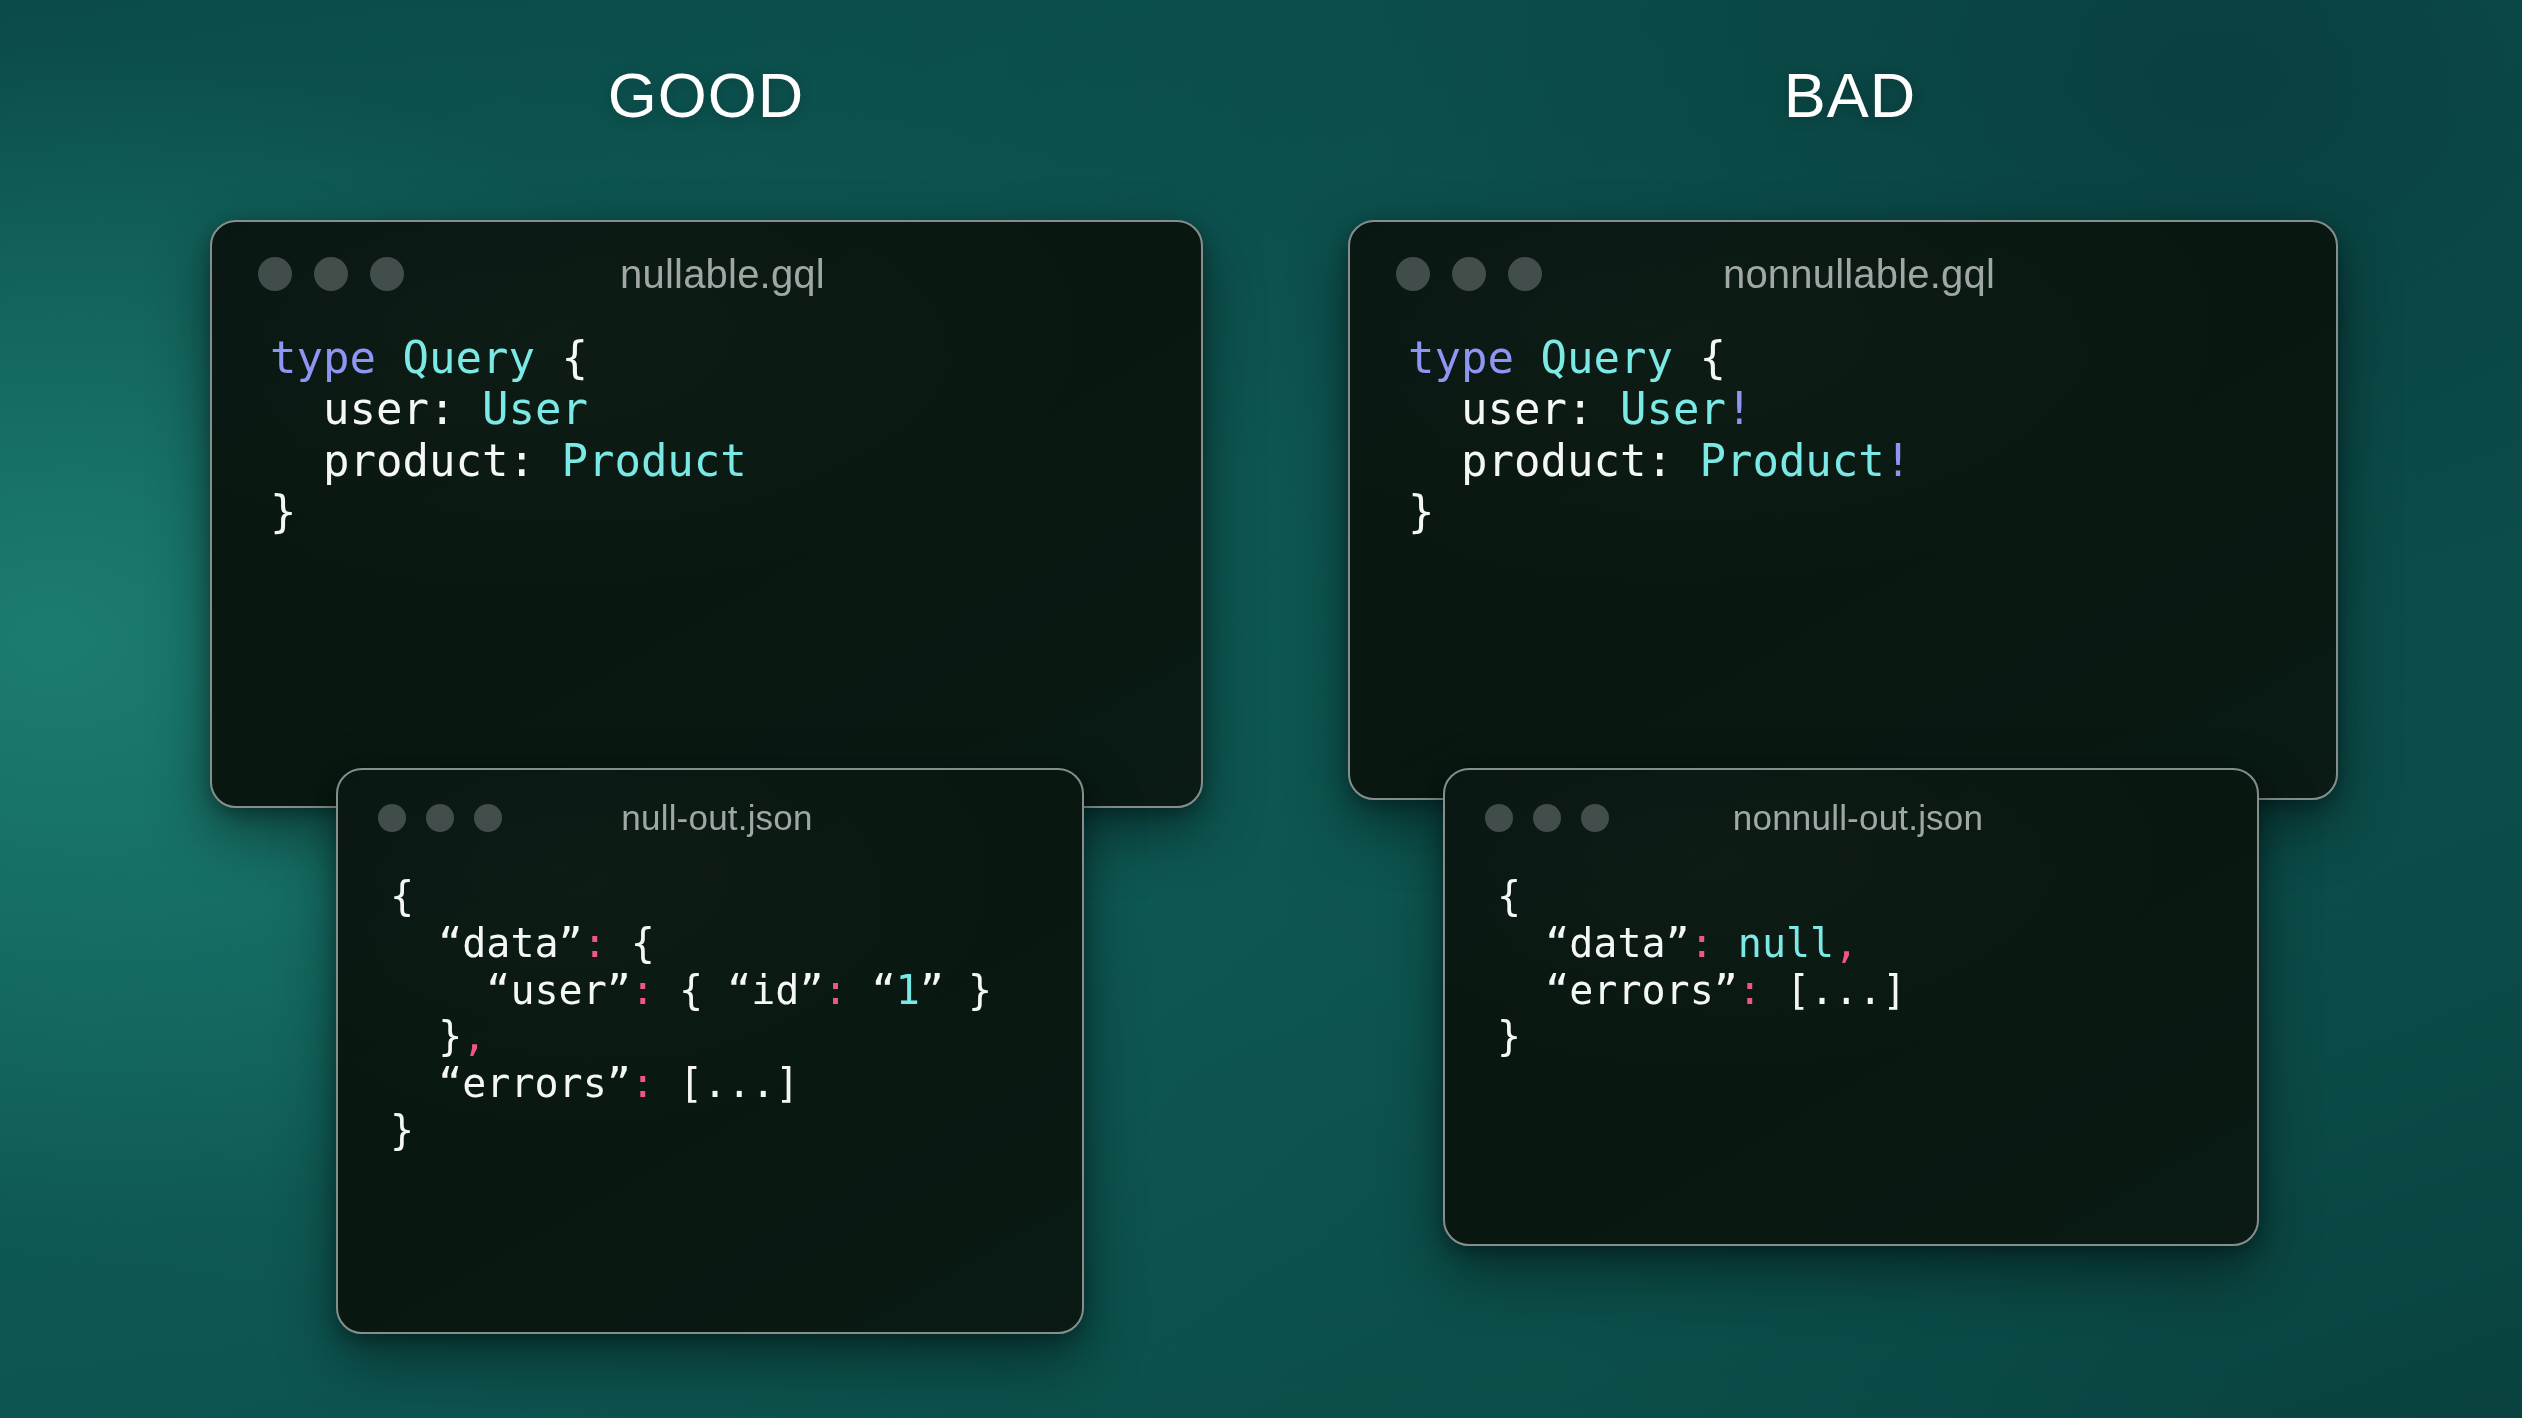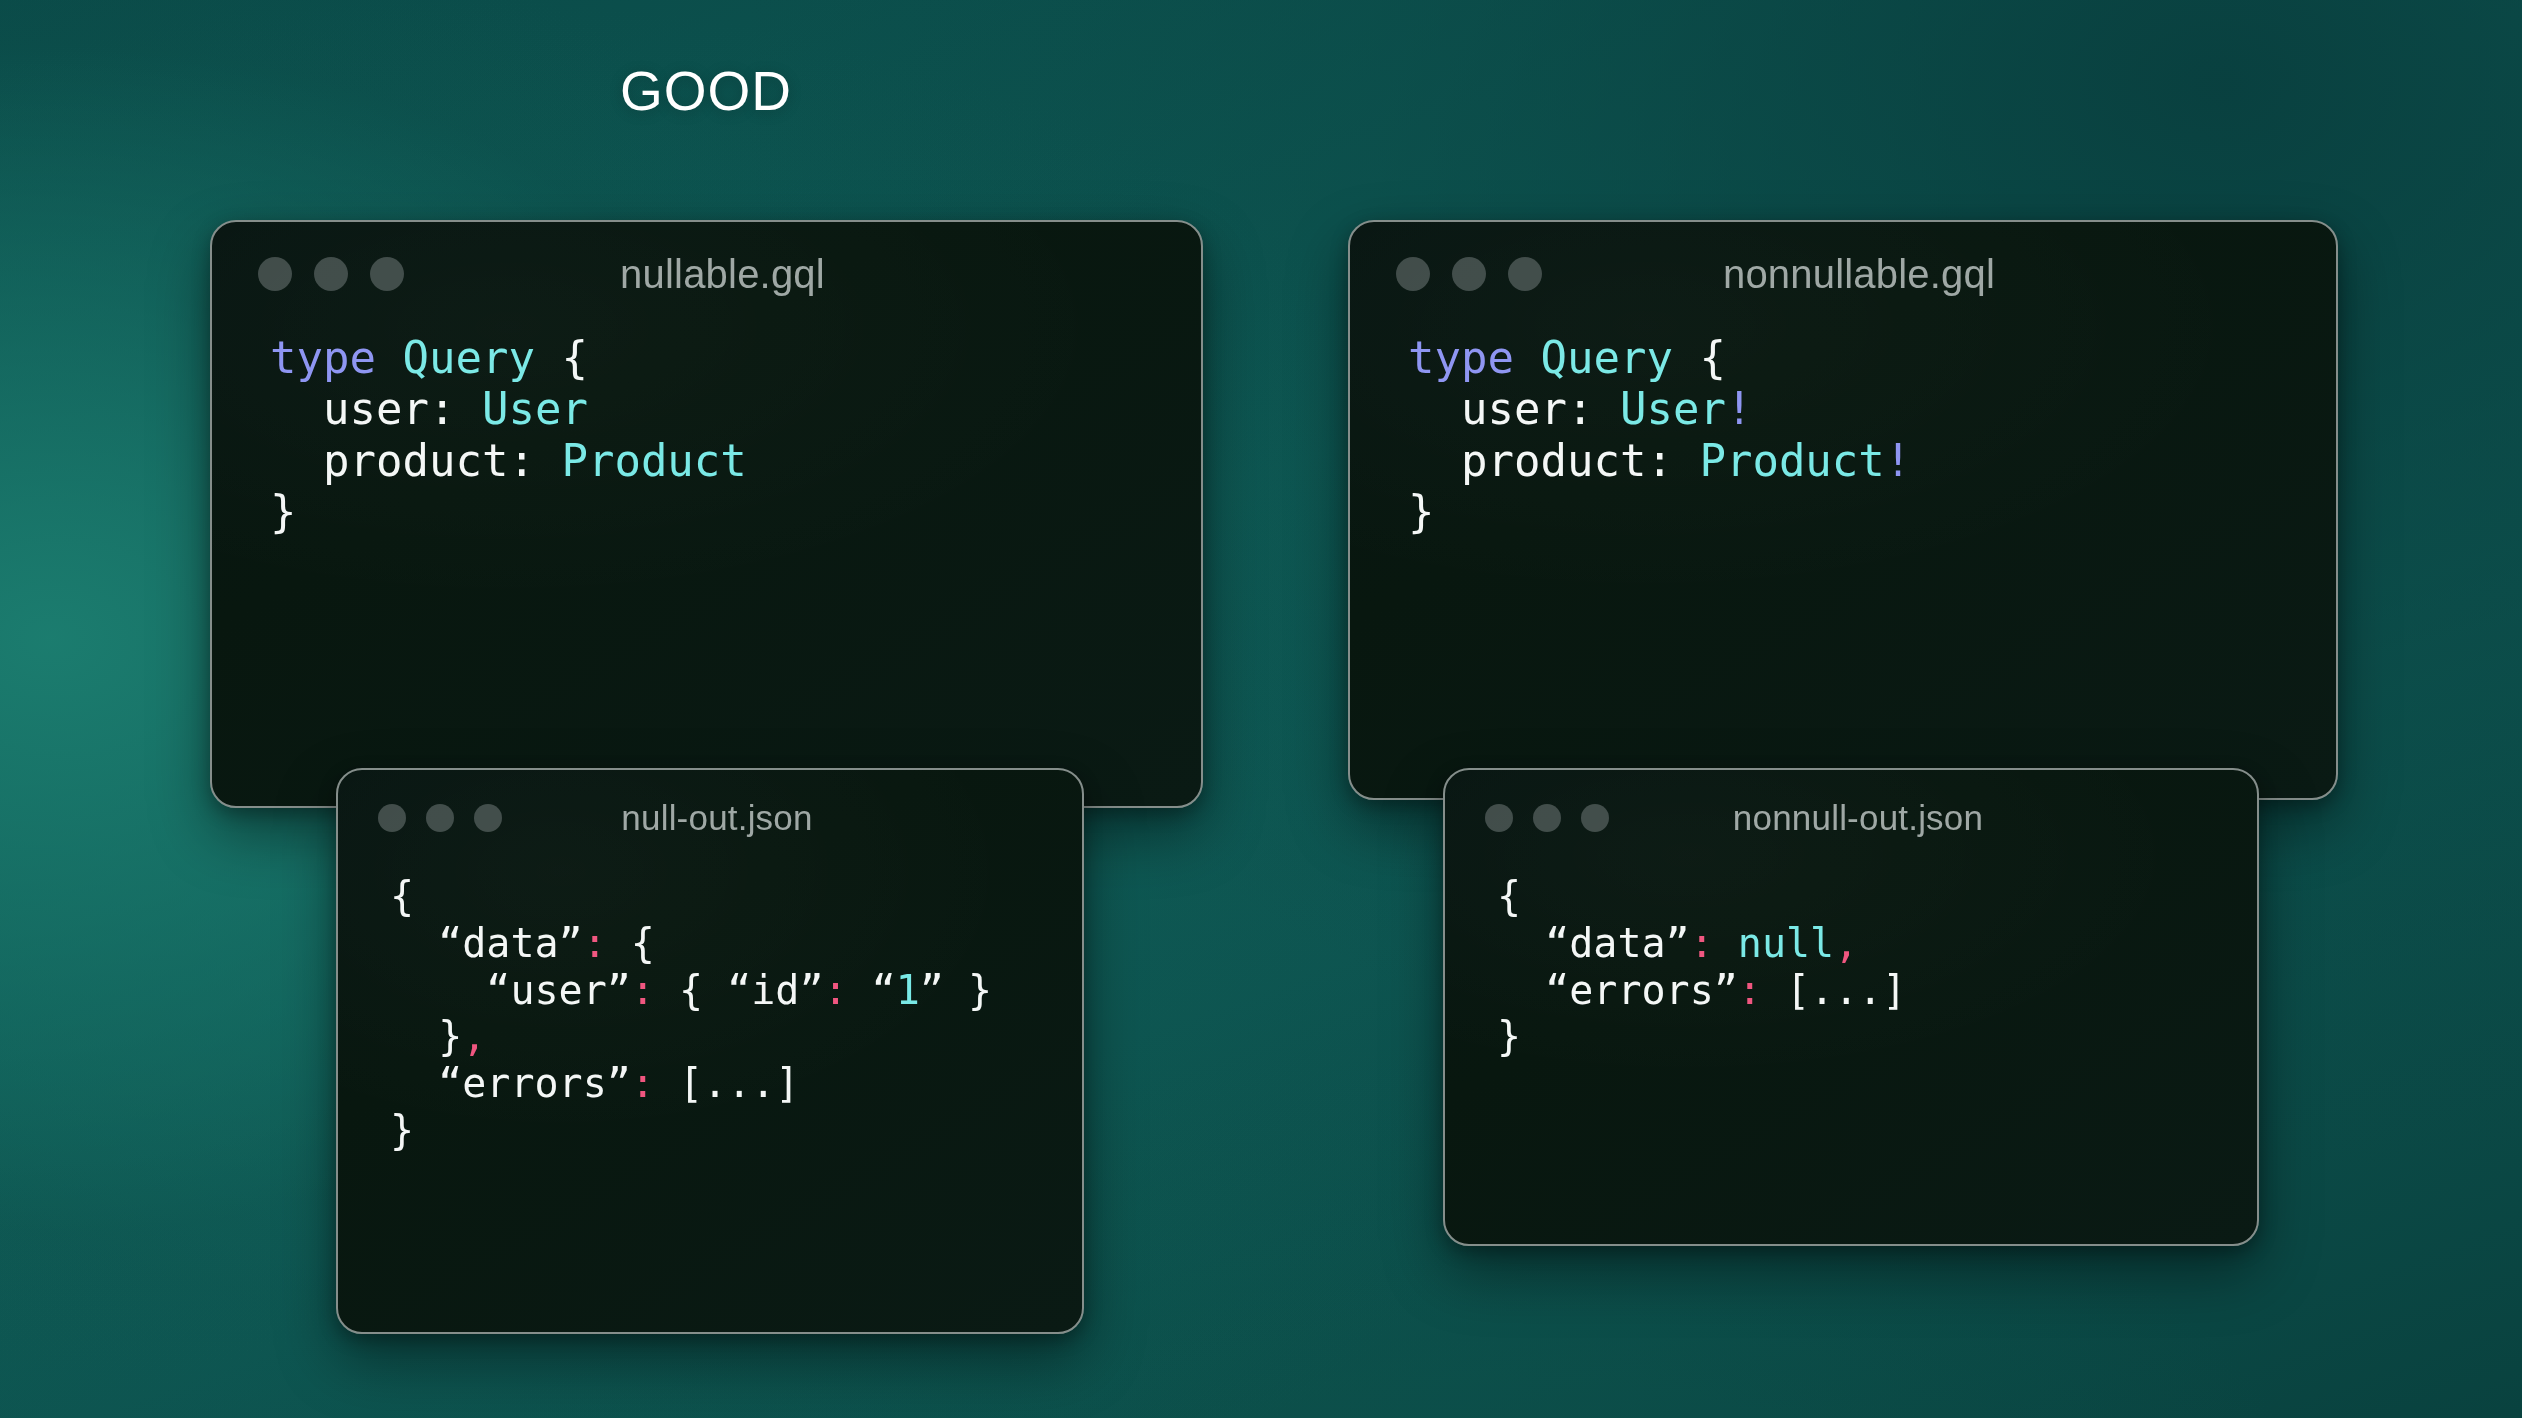--- a/index.html
+++ b/index.html
@@ -22,21 +22,21 @@
       radial-gradient(ellipse 1900px 1400px at 88% 6%, rgba(8,60,60,0.85) 0%, rgba(10,68,66,0.35) 45%, rgba(12,77,73,0) 78%),
       radial-gradient(ellipse 1400px 900px at 55% 118%, rgba(14,88,80,0.55) 0%, rgba(12,77,73,0) 70%),
       linear-gradient(160deg, #0a4a48 0%, #0e5a55 40%, #0d5450 62%, #09423f 100%);
   }
 
   
   .heading {
     position: absolute;
     top: 64px;
     color: #ffffff;
-    font-size: 55px;
+    font-size: 63px;
     font-weight: 300;
     letter-spacing: 1px;
     line-height: 1;
     text-align: center;
     white-space: nowrap;
     transform: translateX(-50%);
     text-shadow: 0 2px 14px rgba(0,0,0,0.22);
   }
   #heading-good { left: 706px; }
   #heading-bad  { left: 1850px; }
@@ -130,20 +130,21 @@
   #card-json-bad .dot { width: 28px; height: 28px; }
   #card-json-bad .dots { gap: 20px; }
 </style>
 </head>
 <body>
 
 <div id="stage">
 
   <div class="heading" id="heading-good">GOOD</div>
 
+  <div class="heading" id="heading-bad">BAD</div>
 
   <div class="card" id="card-gql-good">
     <div class="titlebar">
       <div class="dots">
         <span class="dot"></span>
         <span class="dot"></span>
         <span class="dot"></span>
       </div>
       <div class="filename">nullable.gql</div>
     </div>

